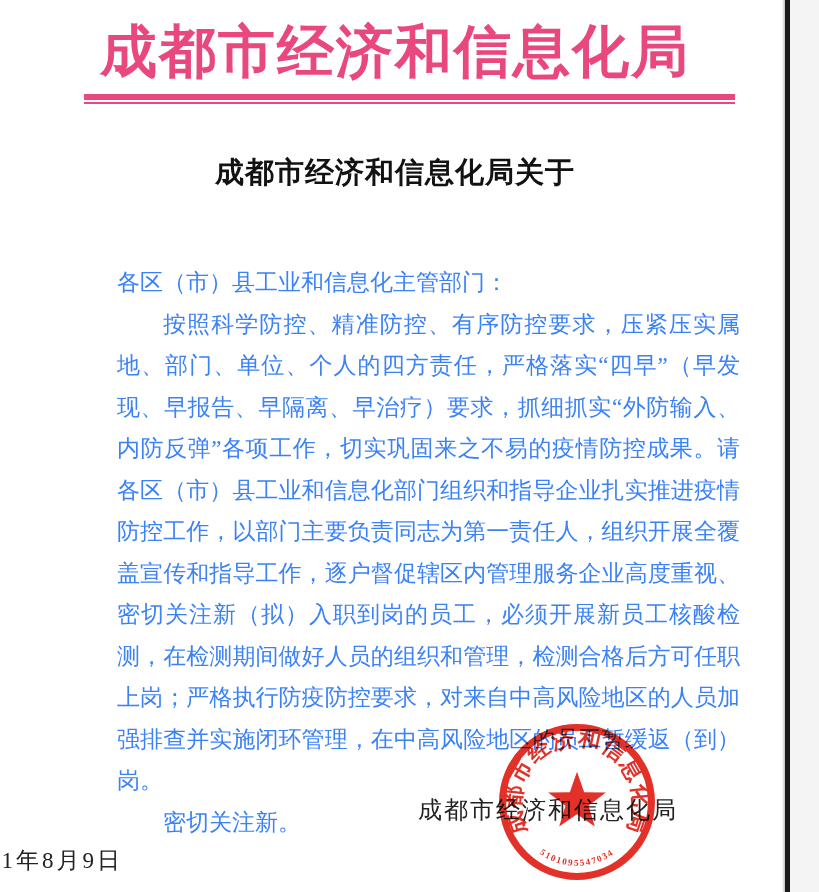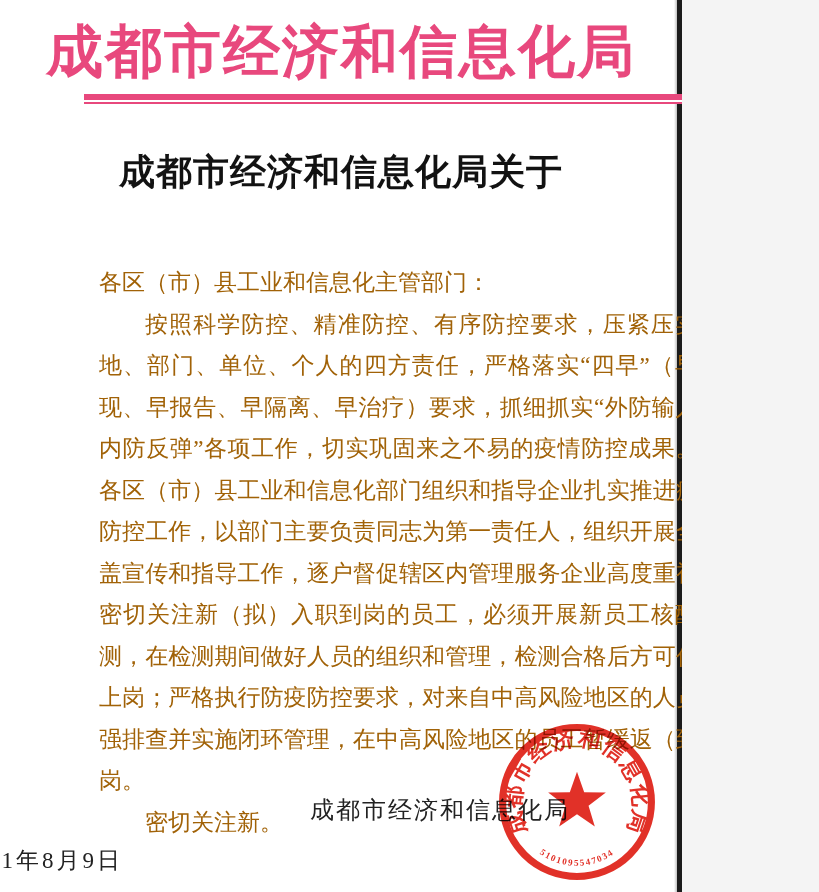--- a/index.html
+++ b/index.html
@@ -3,23 +3,24 @@
 <meta charset="utf-8">
 <style>
   html,body{margin:0;padding:0;}
   body{
     width:819px;height:892px;
     background:#f4f4f4;
     font-family:"Liberation Serif","DejaVu Serif",serif;
   }
   .page{
     position:relative;
-    width:682px;height:892px;
+    width:781px;height:892px;
     background:#ffffff;
     overflow:hidden;
+    padding-left:9px;
   }
   
   .scan-edge-right{
     position:absolute;top:0;right:0;width:5px;height:892px;
     background:#1b1b1b;
   }
   .scan-edge-right::before{
     content:"";position:absolute;left:-3px;top:0;width:3px;height:100%;
     background:linear-gradient(to right,rgba(0,0,0,0),rgba(0,0,0,.25));
   }
@@ -35,29 +36,29 @@
   .rule-wrap{
     position:absolute;top:94px;left:84px;width:651px;
   }
   .rule-thick{height:6px;background:#e8487d;}
   .rule-gap{height:2px;background:#ffffff;}
   .rule-thin{height:2px;background:#e8487d;}
   
   .doc-title{
     position:absolute;top:150px;left:0;width:100%;
     text-align:center;
-    font-size:36px;font-weight:bold;line-height:44px;
+    font-size:29px;font-weight:bold;line-height:44px;
     color:#121212;
     letter-spacing:1px;
   }
   
   .body-text{
-    position:absolute;top:262px;left:99px;width:623px;
+    position:absolute;top:262px;left:117px;width:623px;
     font-size:23px;line-height:41.5px;
-    color:#a16207;
+    color:#3b82f6;
     text-align:justify;
   }
   .body-text p{margin:0;}
   .body-text p.indent{text-indent:2em;}
   
   .signature{
     position:absolute;top:794px;right:112px;
     font-size:24px;color:#222222;
     letter-spacing:2px;white-space:nowrap;
   }

